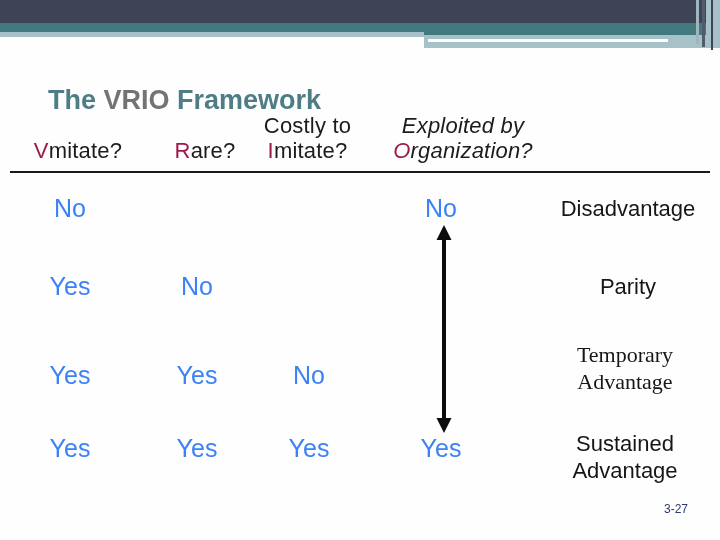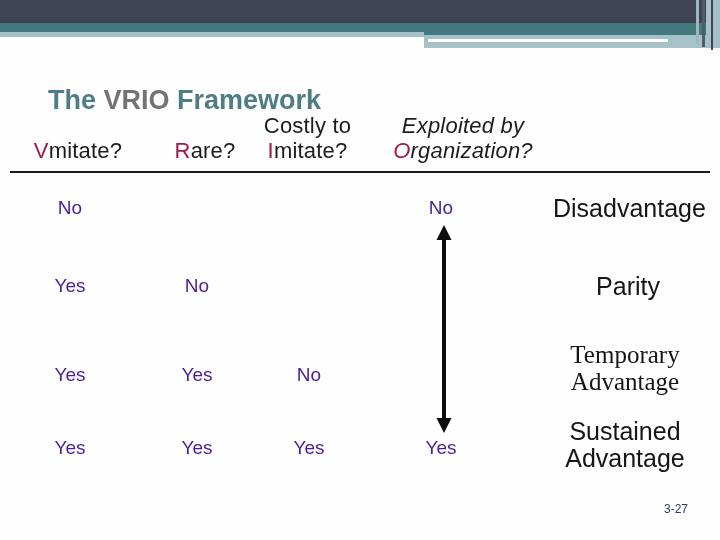--- a/index.html
+++ b/index.html
@@ -20,22 +20,22 @@
   .vstripe-light2{left:706px;width:14px;height:48px;background:#a6c1c7;}
   .vstripe-dark2{left:711px;width:2px;height:50px;background:#3f4356;}
 
   .title{position:absolute;left:48px;top:66px;font-size:27px;font-weight:bold;line-height:32px;color:#4e7d86;white-space:nowrap;}
   .title .accent{color:#737373;}
 
   .hdr{position:absolute;font-size:22px;line-height:25px;color:#1c1c1c;text-align:center;letter-spacing:0.2px;}
   .accent{color:#9e1a4b;}
   .underline{position:absolute;left:10px;top:171px;width:700px;height:2px;background:#1a1a1a;}
 
-  .cell{position:absolute;font-size:19px;line-height:26px;color:#4c1d95;text-align:center;}
-  .impl{position:absolute;font-size:25px;line-height:27px;color:#161616;text-align:center;}
+  .cell{position:absolute;font-size:25px;line-height:26px;color:#3b82f6;text-align:center;}
+  .impl{position:absolute;font-size:22px;line-height:27px;color:#161616;text-align:center;}
 
   .arrow-svg{position:absolute;left:433px;top:224px;}
 
   .pagenum{position:absolute;left:664px;top:502px;font-size:12px;color:#2a3a70;}
 </style>
 </head>
 <body>
 
 <div class="slide">
 
@@ -81,21 +81,21 @@
 
   <div class="cell" style="left:8px;top:362px;width:124px;">Yes</div>
   <div class="cell" style="left:137px;top:362px;width:120px;">Yes</div>
   <div class="cell" style="left:249px;top:362px;width:120px;">No</div>
   <div class="impl" style="left:550px;top:341px;width:150px;font-family:Liberation Serif, serif;">Temporary Advantage</div>
 
   <div class="cell" style="left:8px;top:435px;width:124px;">Yes</div>
   <div class="cell" style="left:137px;top:435px;width:120px;">Yes</div>
   <div class="cell" style="left:249px;top:435px;width:120px;">Yes</div>
   <div class="cell" style="left:381px;top:435px;width:120px;">Yes</div>
-  <div class="impl" style="left:550px;top:418px;width:150px;">Sustained Advantage</div>
+  <div class="impl" style="left:550px;top:430px;width:150px;">Sustained Advantage</div>
 
   <svg class="arrow-svg" width="22" height="210" viewBox="0 0 22 210">
     <line x1="11" y1="13" x2="11" y2="197" stroke="#0c0c0c" stroke-width="4"></line>
     <polygon points="11,1 3.5,16 18.5,16" fill="#0c0c0c"></polygon>
     <polygon points="11,209 3.5,194 18.5,194" fill="#0c0c0c"></polygon>
   </svg>
 
   <div class="pagenum">3-27</div>
 
 </div>

